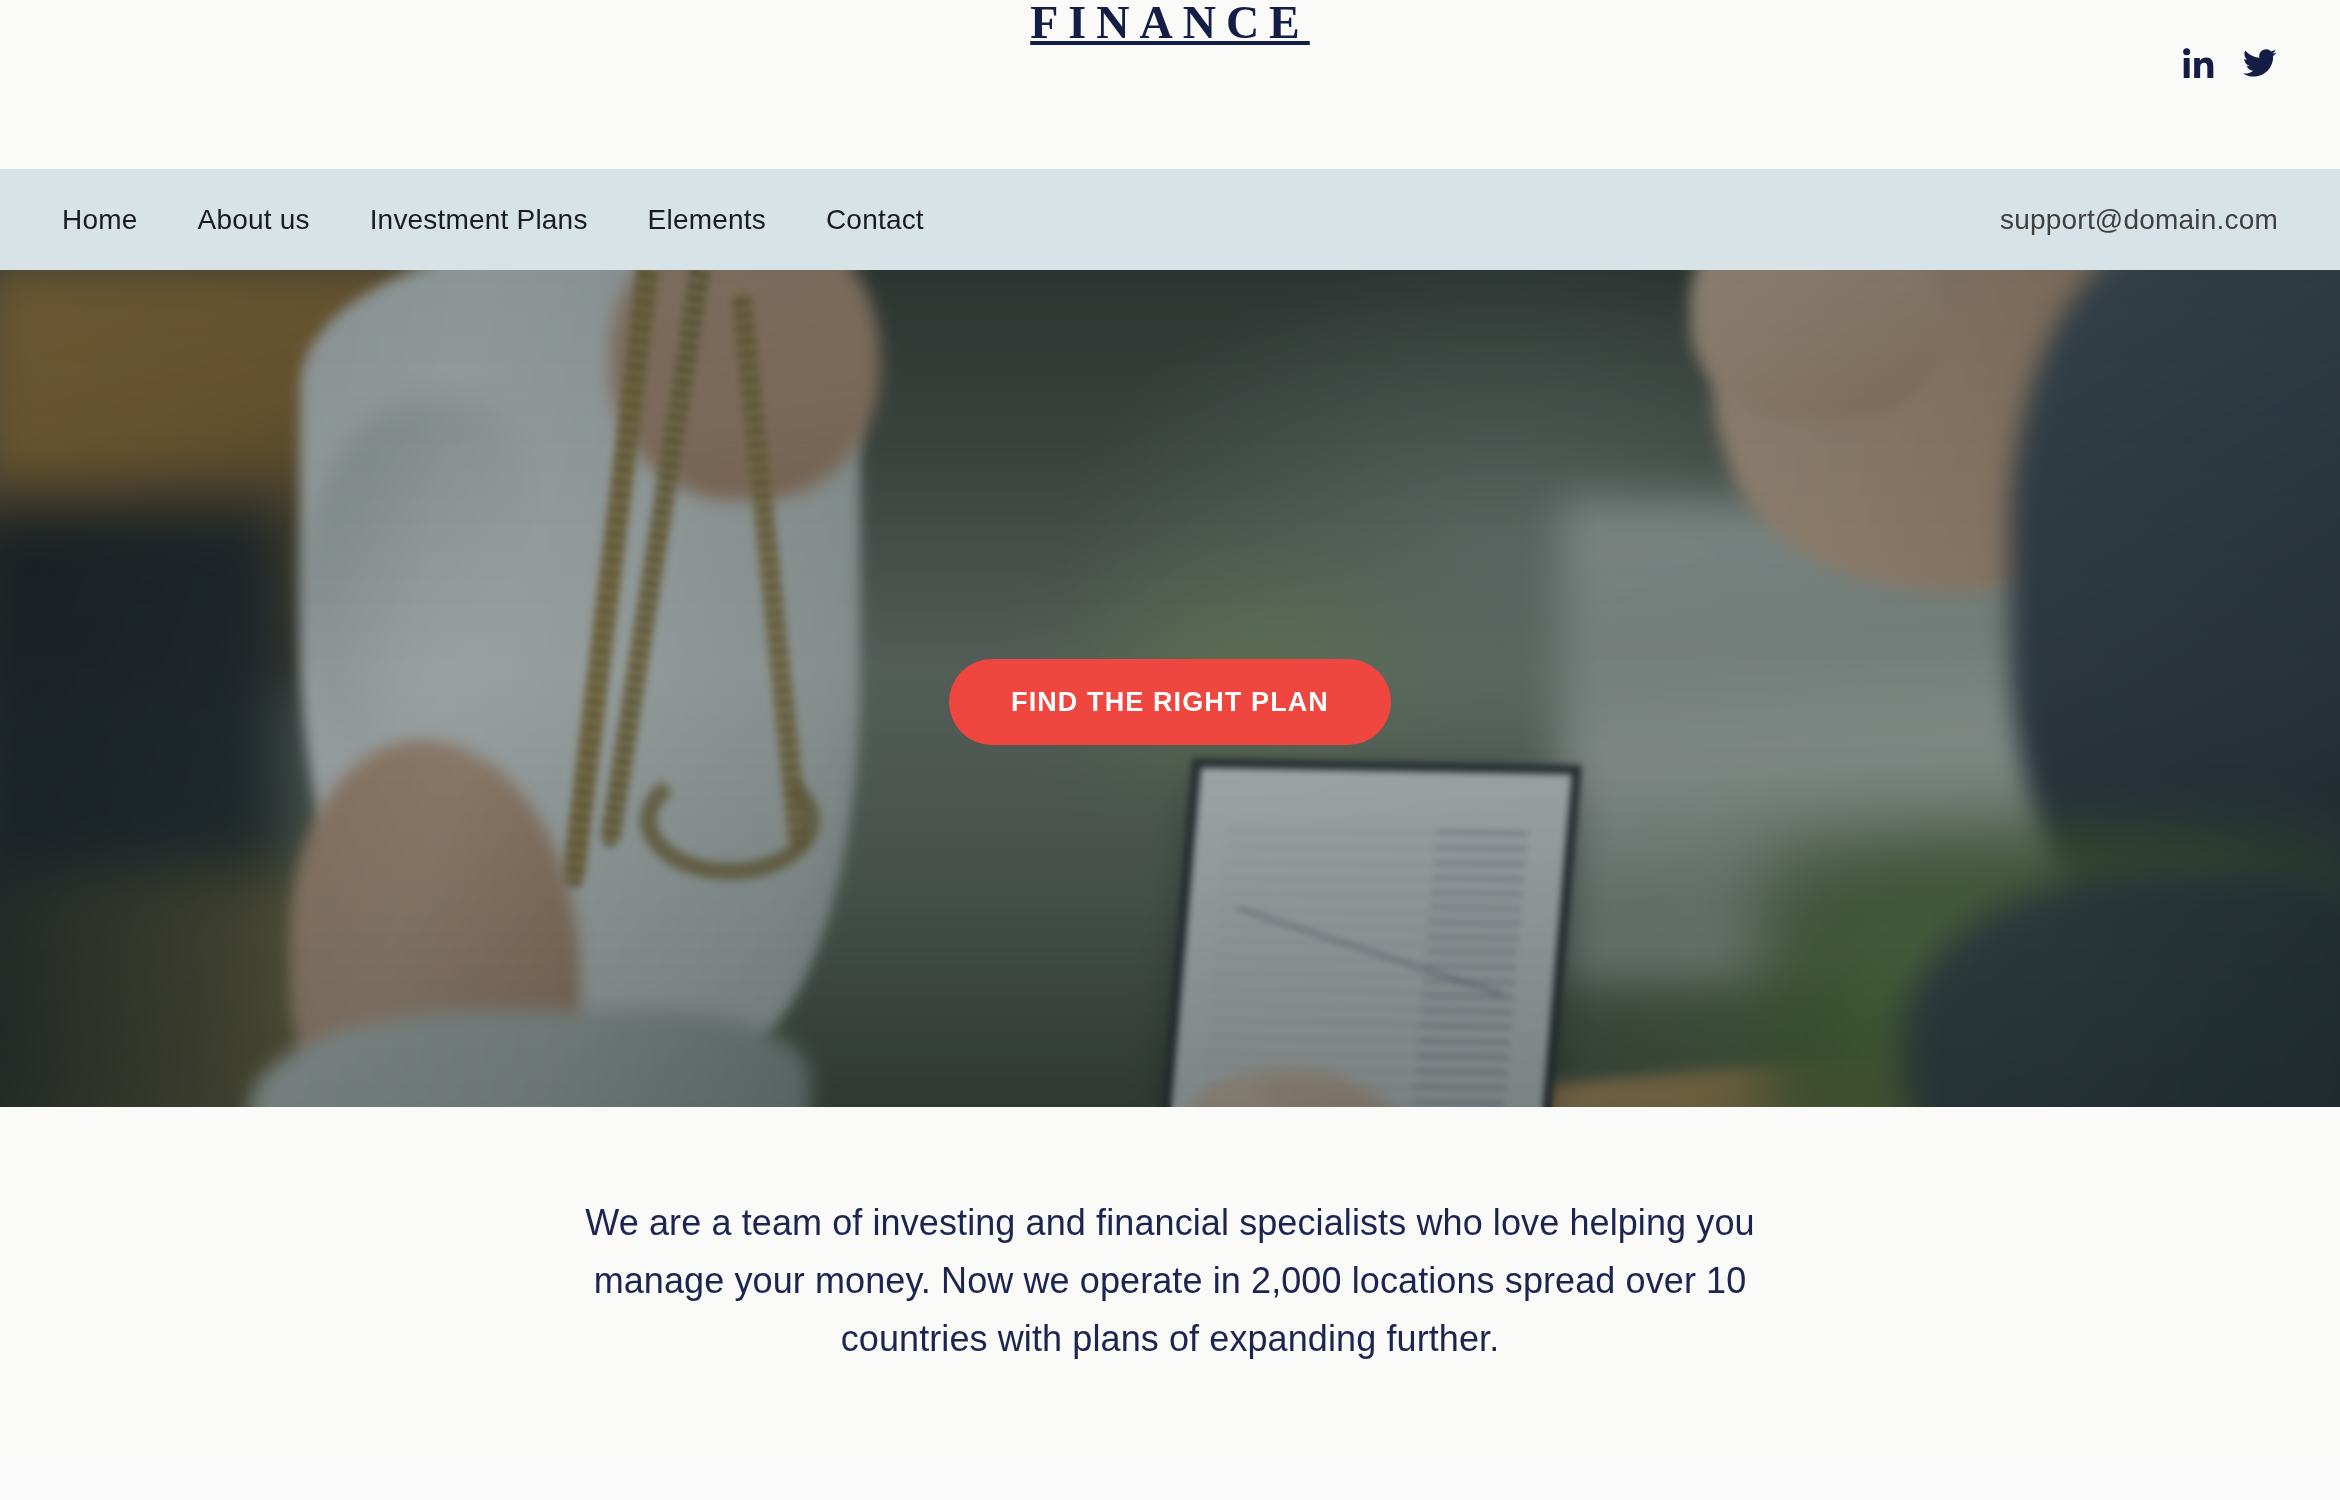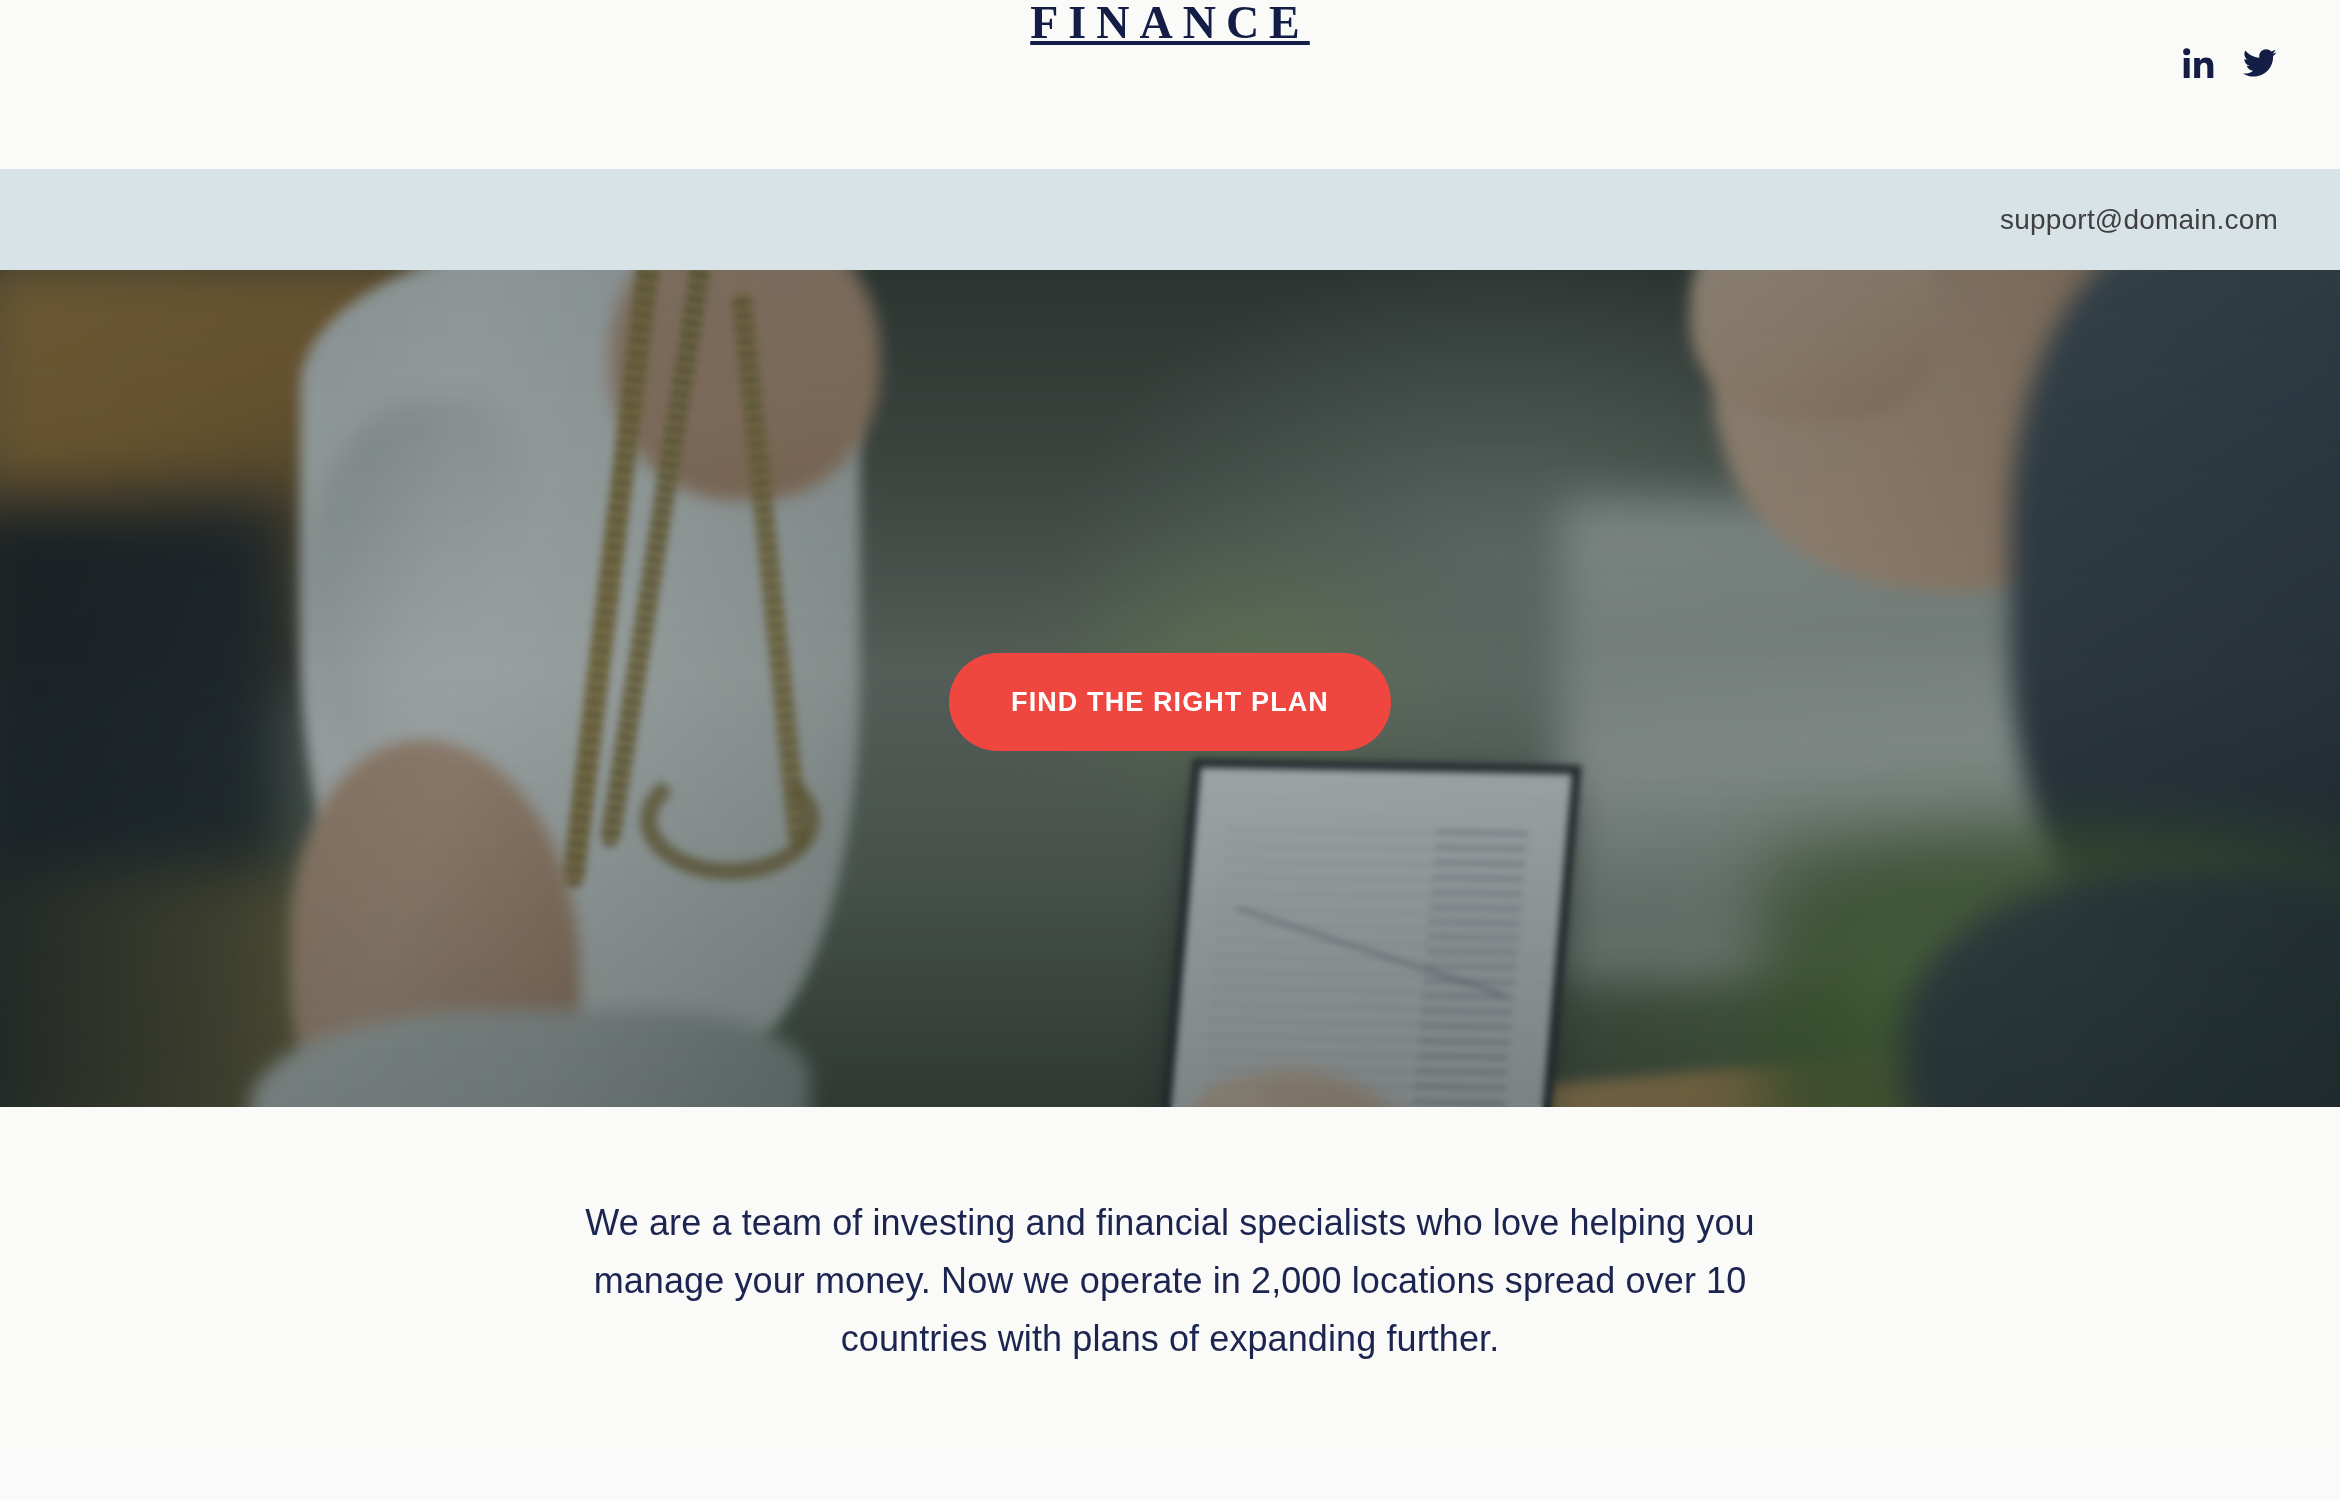--- a/index.html
+++ b/index.html
@@ -296,21 +296,21 @@
     color:#ffffff;
     letter-spacing:-1px;
     text-align:center;
     line-height:1.1;
     margin-top:-16px;
   }
   .hero-cta {
     display:inline-flex;
     align-items:center;
     justify-content:center;
-    height:98px;
+    height:86px;
     padding:0 62px;
     border:none;
     border-radius:999px;
     background:#ef4740;
     color:#ffffff;
     font-family:"Liberation Sans", sans-serif;
     font-size:27px;
     font-weight:bold;
     letter-spacing:1.1px;
     cursor:pointer;
@@ -350,20 +350,27 @@
     </a>
     <a href="#" aria-label="Twitter">
       <svg width="36" height="34" viewBox="0 0 24 24" fill="#141d45">
         <path d="M23.6 4.6c-0.9 0.4-1.8 0.66-2.8 0.78 1-0.6 1.78-1.56 2.14-2.7-0.94 0.56-1.98 0.96-3.08 1.18C18.96 2.9 17.7 2.3 16.3 2.3c-2.68 0-4.85 2.17-4.85 4.85 0 0.38 0.04 0.75 0.12 1.1C7.54 8.06 4 6.15 1.64 3.24c-0.42 0.72-0.66 1.56-0.66 2.45 0 1.68 0.86 3.17 2.16 4.04-0.8-0.03-1.55-0.25-2.2-0.61v0.06c0 2.35 1.67 4.31 3.89 4.76-0.4 0.11-0.83 0.17-1.28 0.17-0.31 0-0.62-0.03-0.91-0.09 0.62 1.93 2.41 3.33 4.53 3.37-1.66 1.3-3.75 2.08-6.02 2.08-0.39 0-0.78-0.02-1.15-0.07 2.15 1.38 4.7 2.18 7.44 2.18 8.93 0 13.81-7.4 13.81-13.81l-0.02-0.63c0.95-0.68 1.77-1.54 2.42-2.52z"></path>
       </svg>
     </a>
   </div>
 </header>
 
 <nav class="navbar">
+  <ul class="nav-links">
+    <li><a class="nav-link" href="#">Home</a></li>
+    <li><a class="nav-link" href="#">About us</a></li>
+    <li><a class="nav-link" href="#">Investment Plans</a></li>
+    <li><a class="nav-link" href="#">Elements</a></li>
+    <li><a class="nav-link" href="#">Contact</a></li>
+  </ul>
   <a class="nav-email" href="#">support@domain.com</a>
 </nav>
 
 <section class="hero">
   <div class="hero-photo">
     <div class="ph ph-base"></div>
     <div class="ph ph-bench"></div>
     <div class="ph ph-post"></div>
     <div class="ph ph-plank"></div>
     <div class="ph ph-green1"></div>

